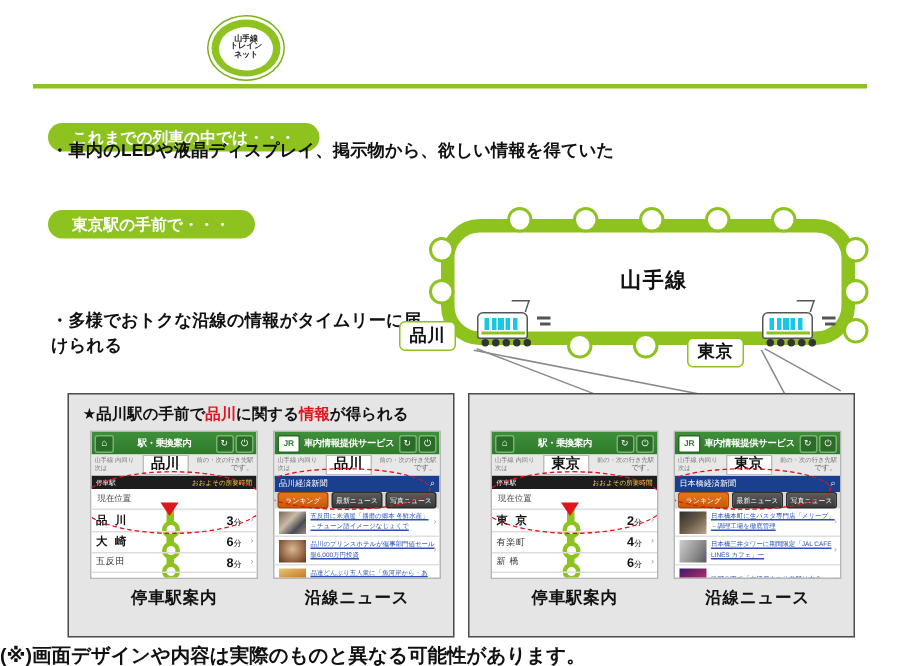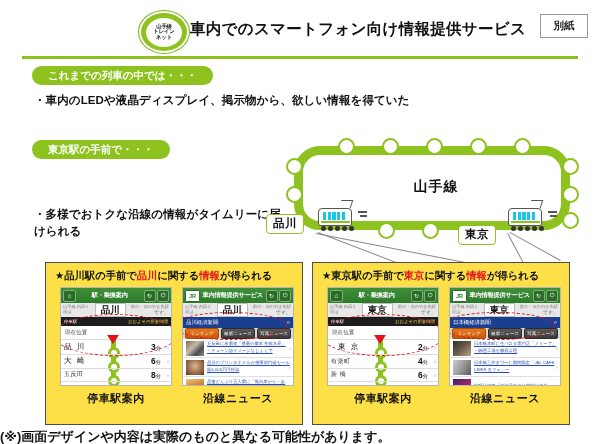--- a/index.html
+++ b/index.html
@@ -32,21 +32,21 @@
     font-size:10.5px;font-weight:bold;color:#222;
   }
   .hdr-rule{position:absolute;left:22px;top:56px;width:556px;height:3px;background:#8dc21f;}
 
   
   .pill{
     position:absolute;height:19px;border-radius:10px;background:#8dc21f;
     display:flex;align-items:center;padding:0 16px;
     font-size:10.5px;font-weight:bold;color:#ffffff;white-space:nowrap;
   }
-  #pill-past{left:32px;top:66px;}
+  #pill-past{left:32px;top:82px;}
   #pill-now{left:32px;top:140px;}
 
   .bullet{
     position:absolute;font-size:11.5px;font-weight:bold;color:#111;
     white-space:nowrap;letter-spacing:0.1px;
   }
   .bullet.wrap{white-space:normal;width:250px;line-height:1.45;}
 
   
   .loop-wrap{position:absolute;left:286px;top:142px;width:300px;height:100px;}
@@ -80,21 +80,21 @@
   .train .stripe{position:absolute;left:1.5px;bottom:2px;width:29px;height:2.4px;background:#8dc21f;}
   .train .wheels{position:absolute;left:5px;bottom:-1px;display:flex;gap:2px;}
   .train .wheels i{width:5px;height:5px;border-radius:50%;background:#333;display:block;}
   .speed{position:absolute;width:9px;height:1.8px;background:#555;}
 
   
   .lead{position:absolute;background:#8a8a8a;transform-origin:0 0;height:1px;}
 
   
   .panel{
-    position:absolute;top:262px;width:258px;height:163px;background:#fde047;
+    position:absolute;top:262px;width:258px;height:163px;background:#e5e5e5;
     border:1.6px solid #4d4d4d;box-sizing:border-box;
   }
   #panel-shinagawa{left:45px;}
   #panel-tokyo{left:312px;}
   .panel-head{
     position:absolute;left:9px;top:6px;font-size:10.3px;font-weight:bold;color:#111;
     white-space:nowrap;
   }
   .panel-head .red{color:#e3131c;}
   .phones{position:absolute;left:14px;top:24px;display:flex;gap:10px;}
@@ -147,21 +147,21 @@
   }
   .subrow span{font-size:4.4px;color:#ffd24d;}
   .subrow span.w{color:#ffffff;}
 
   
   .stlist{position:relative;background:#fff;}
   .strow{
     height:13.5px;border-bottom:1px solid #ddd;display:flex;align-items:center;
     position:relative;padding:0 3px;box-sizing:border-box;
   }
-  .strow .nm{width:36px;font-size:7.6px;font-weight:normal;color:#111;letter-spacing:1.5px;}
+  .strow .nm{width:36px;font-size:7.6px;font-weight:bold;color:#111;letter-spacing:1.5px;}
   .strow .nm.small{font-size:6px;font-weight:normal;letter-spacing:0.5px;color:#333;}
   .strow .tm{position:absolute;right:10px;font-size:8.4px;font-weight:bold;color:#111;}
   .strow .tm em{font-size:5.4px;font-style:normal;font-weight:normal;}
   .strow .ar{position:absolute;right:2px;font-size:6px;color:#999;}
   .cur{height:13px;display:flex;align-items:center;padding-left:4px;font-size:5.6px;color:#444;background:#fff;border-bottom:1px solid #ddd;}
   .railline{
     position:absolute;left:50px;top:11px;width:5px;height:58px;background:#8dc21f;
   }
   .railnode{
     position:absolute;left:46.5px;width:12px;height:12px;border-radius:50%;background:#fff;
@@ -202,22 +202,20 @@
 
 <div class="page">
 
   <div class="logo">
     <div class="logo-inner">
       <span>山手線</span>
       <span>トレイン</span>
       <span>ネット</span>
     </div>
   </div>
-  <div class="header-title">車内でのスマートフォン向け情報提供サービス</div>
-  <div class="besshi">別紙</div>
   <div class="hdr-rule"></div>
 
   <div class="pill" id="pill-past">これまでの列車の中では・・・</div>
   <div class="bullet" style="left:34px;top:93px;">・車内のLEDや液晶ディスプレイ、掲示物から、欲しい情報を得ていた</div>
 
   <div class="pill" id="pill-now">東京駅の手前で・・・</div>
   <div class="bullet wrap" style="left:34px;top:206px;">・多様でおトクな沿線の情報がタイムリーに届けられる</div>
 
   <div class="loop-wrap">
     <div class="loop-track"></div>
@@ -408,23 +406,20 @@
             <span class="ar">›</span>
           </div>
           <div class="ellipse" style="left:-10px;top:24px;width:112px;height:26px;"></div>
         </div>
         <div class="phone-cap">沿線ニュース</div>
       </div>
     </div>
   </div>
 
   <div class="panel" id="panel-tokyo">
-    <div class="panel-head">
-      <span>★</span><span>東京駅の手前で</span><span class="red">東京</span><span>に関する</span><span class="red">情報</span><span>が得られる</span>
-    </div>
     <div class="phones">
       <div class="phone">
         <div class="phone-shot">
           <div class="appbar">
             <div class="ab-left">
                 <div class="home-btn">⌂</div>
               </div>
             <div class="appbar-title">駅・乗換案内</div>
             <div class="ab-right">
               <div class="ab-btn">↻</div>
@@ -447,21 +442,21 @@
             <span>おおよその所要時間</span>
           </div>
           <div class="stlist">
             <div class="cur">現在位置</div>
             <div class="railline"></div>
             <div class="marker"></div>
             <div class="railnode" style="top:21px;"></div>
             <div class="railnode" style="top:35px;"></div>
             <div class="railnode" style="top:48.5px;"></div>
 
-            <div class="strow" style="height:15px;text-align:center;">
+            <div class="strow" style="height:15px;">
               <span class="nm">東 京</span>
               <span class="tm"><span>2</span><em>分</em></span>
               <span class="ar">›</span>
             </div>
             <div class="strow">
               <span class="nm small">有楽町</span>
               <span class="tm"><span>4</span><em>分</em></span>
               <span class="ar">›</span>
             </div>
             <div class="strow">

